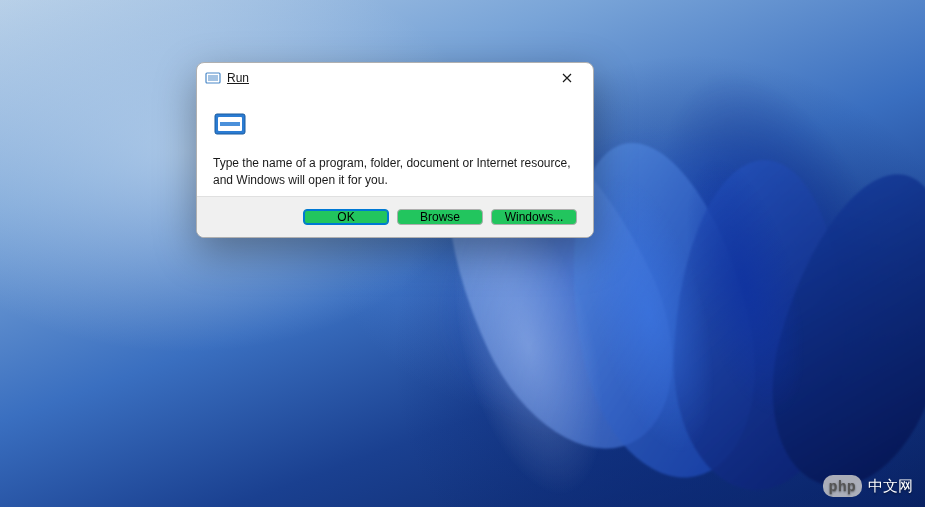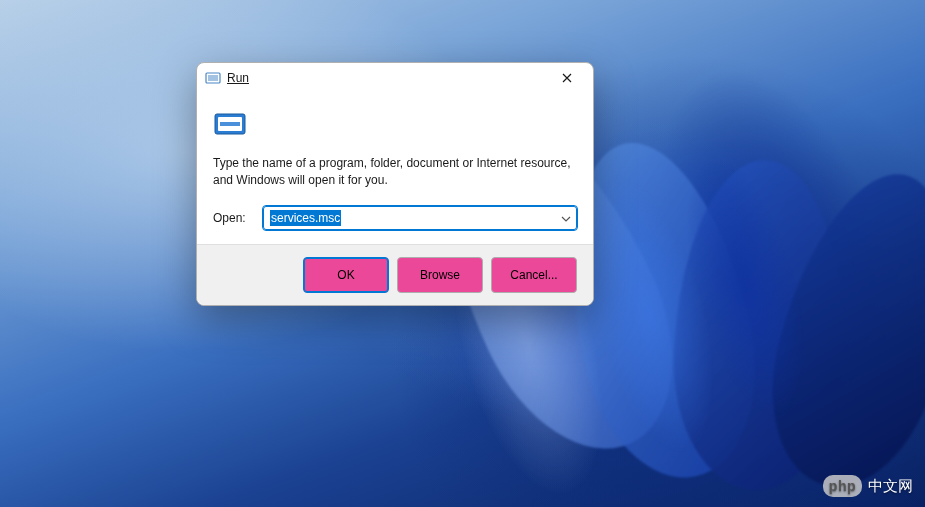--- a/index.html
+++ b/index.html
@@ -179,24 +179,24 @@
       background: #f0f0f0;
       border-top: 1px solid #e0e0e0;
       border-radius: 0 0 8px 8px;
       padding: 12px 16px;
       display: flex;
       justify-content: flex-end;
       gap: 8px;
     }
     .btn {
       min-width: 86px;
-      height: 36px;
+      height: 16px;
       border: 1px solid #adadad;
       border-radius: 4px;
-      background: #ec4899;
+      background: #22c55e;
       font-size: 12px;
       cursor: pointer;
       font-family: inherit;
     }
     .btn.default {
       border: 1px solid #0078d4;
       box-shadow: inset 0 0 0 1px #0078d4;
     }
 
     .watermark {
@@ -250,36 +250,24 @@
     <span class="run-icon">
       <svg width="34" height="34" viewBox="0 0 34 34">
         <rect x="2" y="7" width="30" height="20" rx="2" fill="#2b7cd3" stroke="#1a5a9e" stroke-width="1"></rect>
         <rect x="5" y="10" width="24" height="14" rx="1" fill="#ffffff"></rect>
         <rect x="7" y="15" width="20" height="4" fill="#2b7cd3" opacity="0.85"></rect>
       </svg>
     </span>
     <div class="description">Type the name of a program, folder, document or Internet resource, and Windows will open it for you.</div>
   </div>
 
-  <div class="input-row">
-    <span class="open-label">Open:</span>
-    <div class="combo">
-      <input class="combo-input" type="text" value="services.msc" style="">
-      <span class="selected-text">services.msc</span>
-      <span class="combo-chevron">
-        <svg width="10" height="6" viewBox="0 0 10 6">
-          <path d="M1 1 L5 5 L9 1" stroke="#555" stroke-width="1.2" fill="none"></path>
-        </svg>
-      </span>
-    </div>
-  </div>
 
   <div class="button-row">
     <button class="btn default">OK</button>
     <button class="btn">Browse</button>
-    <button class="btn">Cancel...</button>
+    <button class="btn">Windows...</button>
   </div>
 </div>
 
 <div class="watermark">
   <span class="watermark-badge">php</span>
   <span>中文网</span>
 </div>
 
 </body></html>

